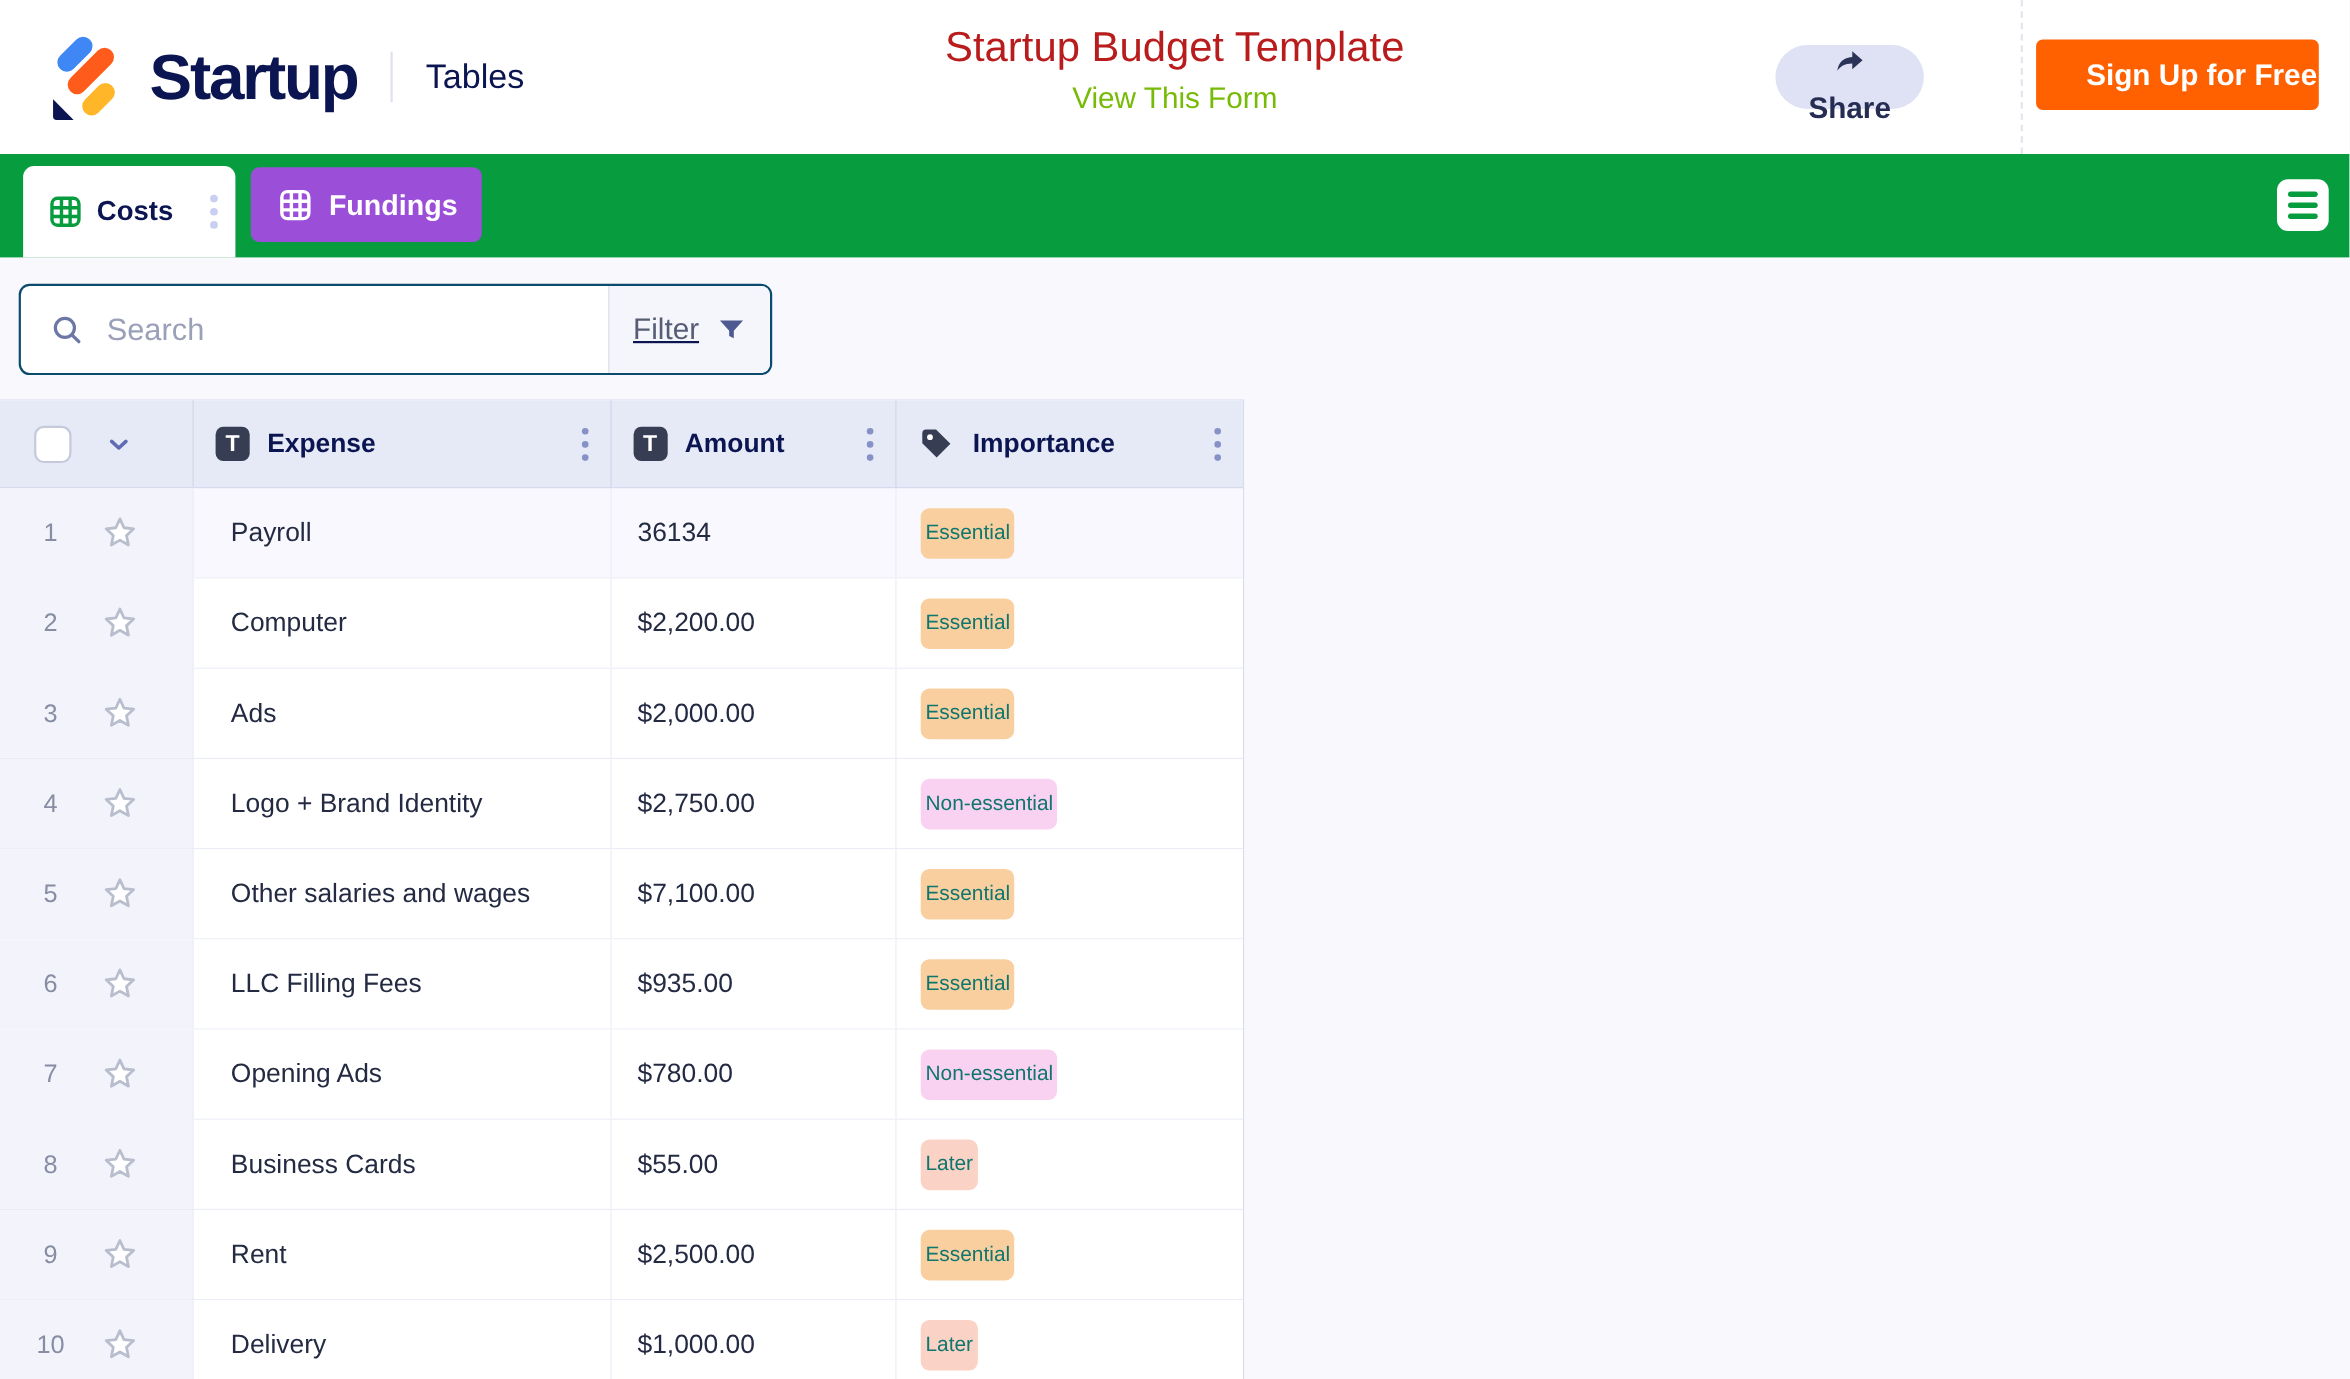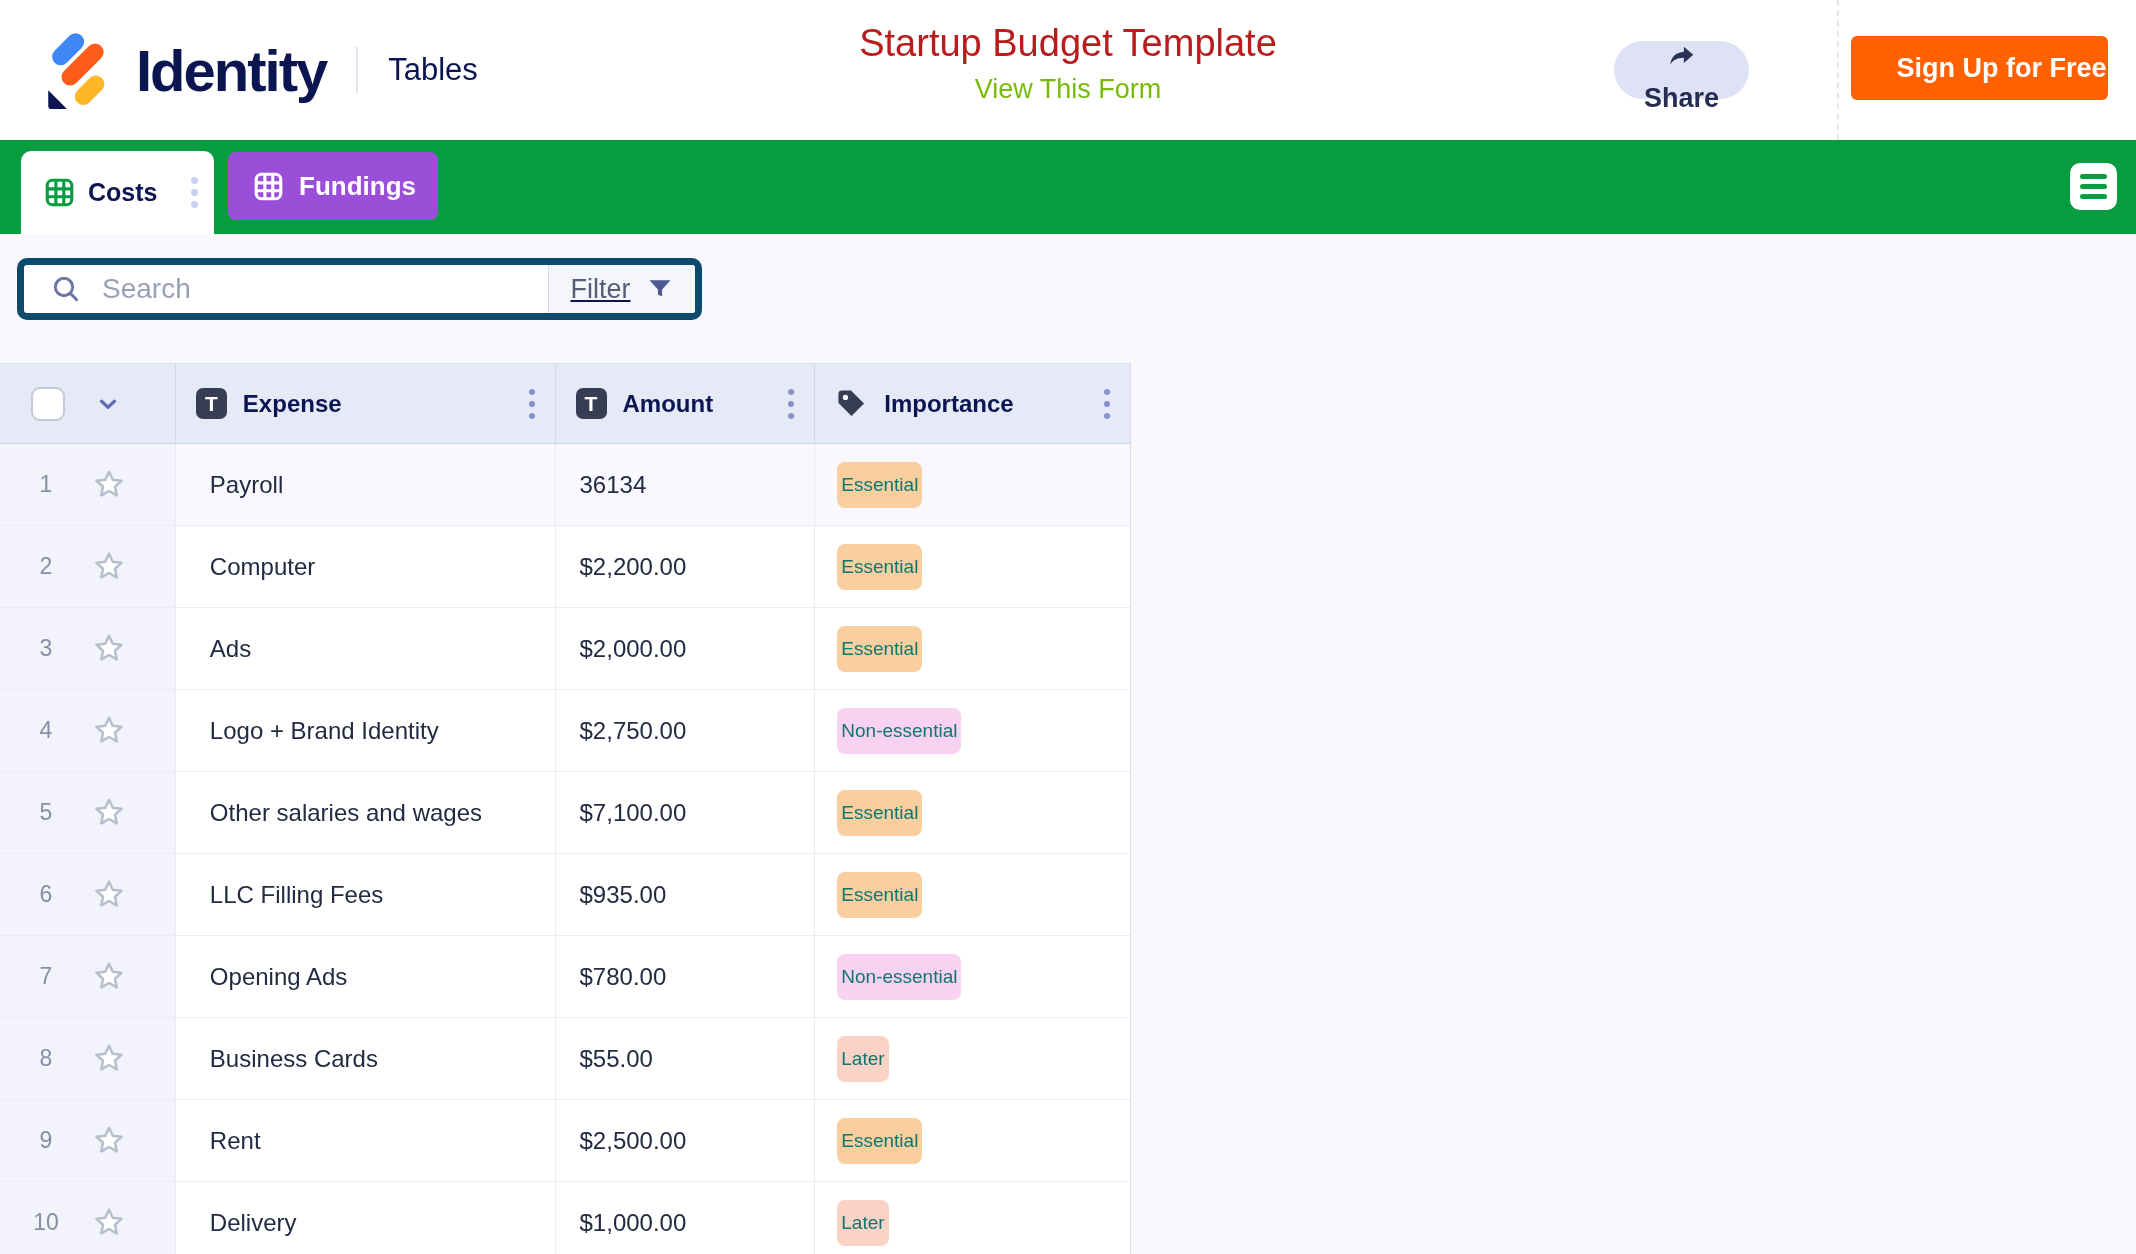--- a/index.html
+++ b/index.html
@@ -41,21 +41,21 @@
   .tab-kebab i { width:7px; height:7px; border-radius:50%; background:#C9CFF0; }
   .tab-fundings { position:absolute; left:228px; top:12px; width:210px; height:68px; background:#9B4FD9;
     border-radius:8px; display:flex; align-items:center; padding-left:25px; cursor:pointer; }
   .tab-fundings .tab-label { font-size:26px; font-weight:700; color:#FFFFFF; margin-left:15px; }
   .menu-btn { position:absolute; right:19px; top:23px; width:47px; height:47px; background:#FFFFFF;
     border-radius:10px; display:flex; flex-direction:column; align-items:center; justify-content:center; gap:5px; cursor:pointer; }
   .menu-btn i { width:27px; height:5px; border-radius:3px; background:#079D3F; }
 
   
   .toolbar { position:absolute; left:17px; top:258px; }
-  .search-box { width:685px; height:62px; background:#FFFFFF; border:7px solid #0c4a6e; border-radius:10px;
+  .search-box { width:685px; height:83px; background:#FFFFFF; border:2px solid #0c4a6e; border-radius:10px;
     display:flex; overflow:hidden; }
   .search-left { flex:1; display:flex; align-items:center; padding-left:26px; gap:20px; }
   .search-left input { border:none; outline:none; background:transparent; flex:1; font-size:28px;
     font-family:"Liberation Sans", sans-serif; color:#0A1551; }
   .search-left input::placeholder { color:#9AA0B8; }
   .filter-btn { width:147px; border-left:1px solid #D9DDEB; background:#F5F6FB; display:flex;
     align-items:center; justify-content:center; gap:15px; cursor:pointer;text-decoration:underline; }
   .filter-btn span { font-size:27px; color:#565D75; }
 
   
@@ -92,21 +92,21 @@
 <header class="app-header">
   <div class="brand">
     <span style="display:flex;">
       <svg width="78" height="78" viewBox="0 0 100 100">
         <line x1="24" y1="33" x2="43" y2="14" stroke="#3E87F5" stroke-width="22" stroke-linecap="round"></line>
         <line x1="36" y1="59" x2="68" y2="27" stroke="#FF5C1C" stroke-width="22" stroke-linecap="round"></line>
         <line x1="53" y1="84" x2="69" y2="68" stroke="#FFB629" stroke-width="22" stroke-linecap="round"></line>
         <path d="M8 76 L32 100 L12 100 Q8 100 8 96 Z" fill="#0A1551"></path>
       </svg>
     </span>
-    <span class="brand-word">Identity</span>
+    <span class="brand-word">Startup</span>
     <span class="brand-sep"></span>
     <span class="product-name">Tables</span>
   </div>
 
   <div class="title-block">
     <div class="page-title">Startup Budget Template</div>
     <a class="view-form">View This Form</a>
   </div>
 
   <div class="share-btn">

